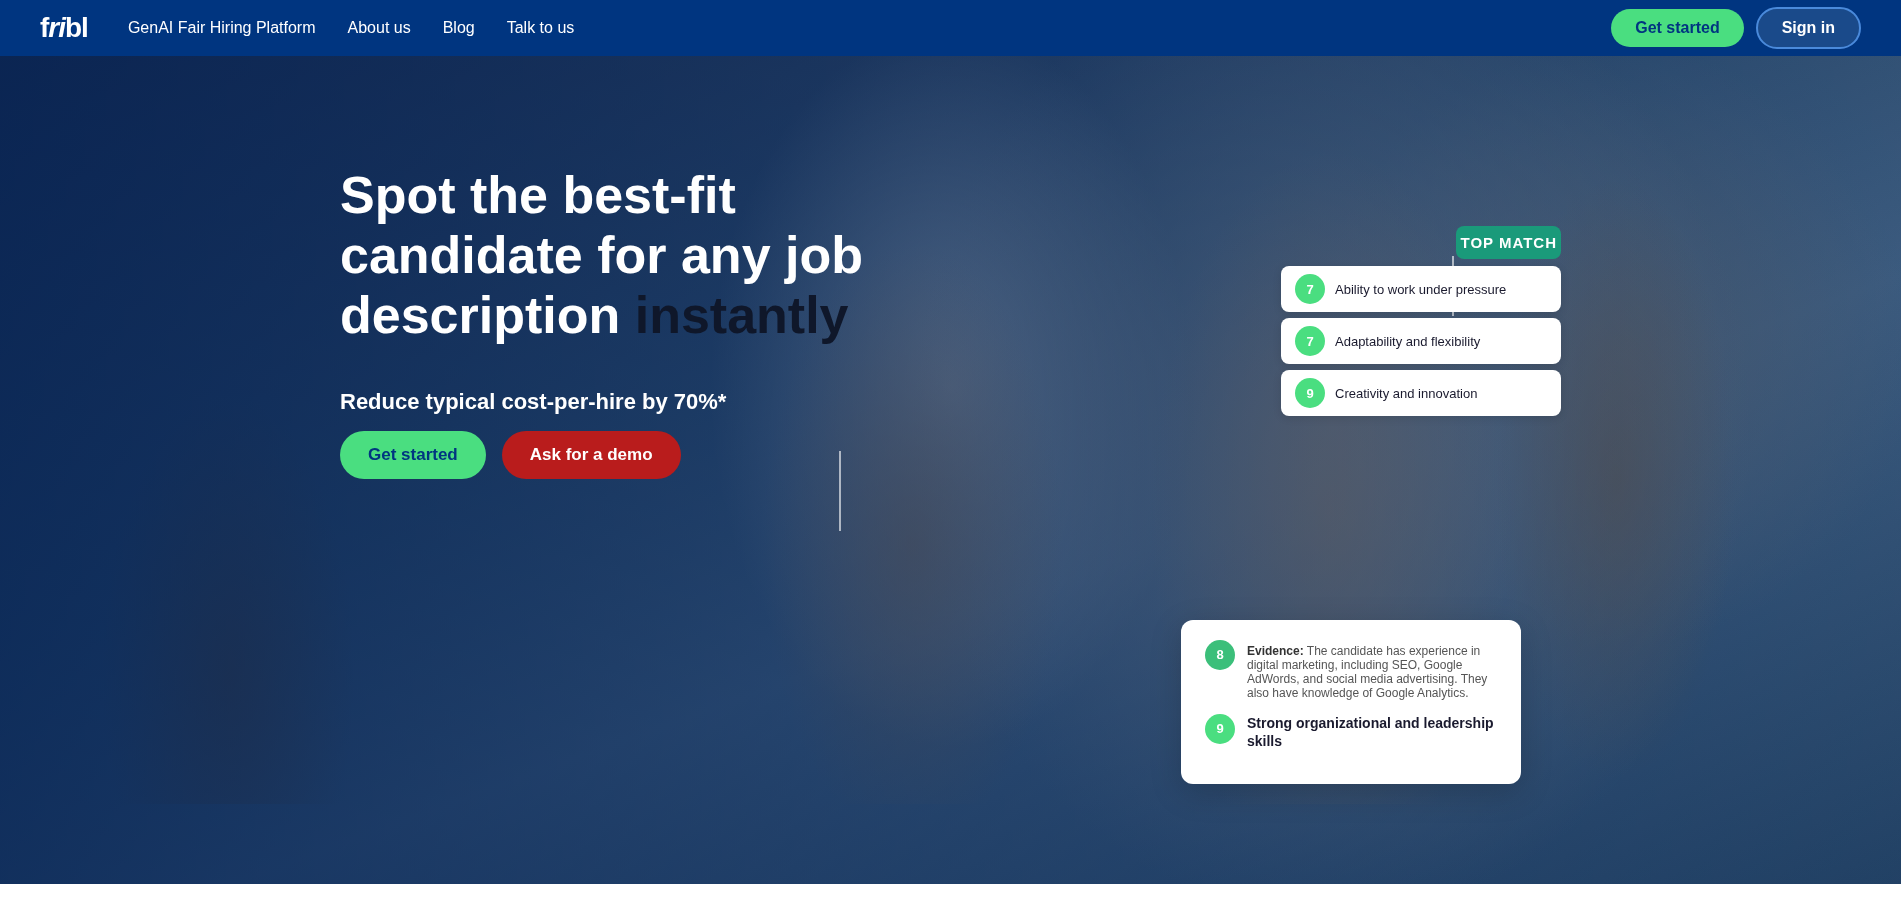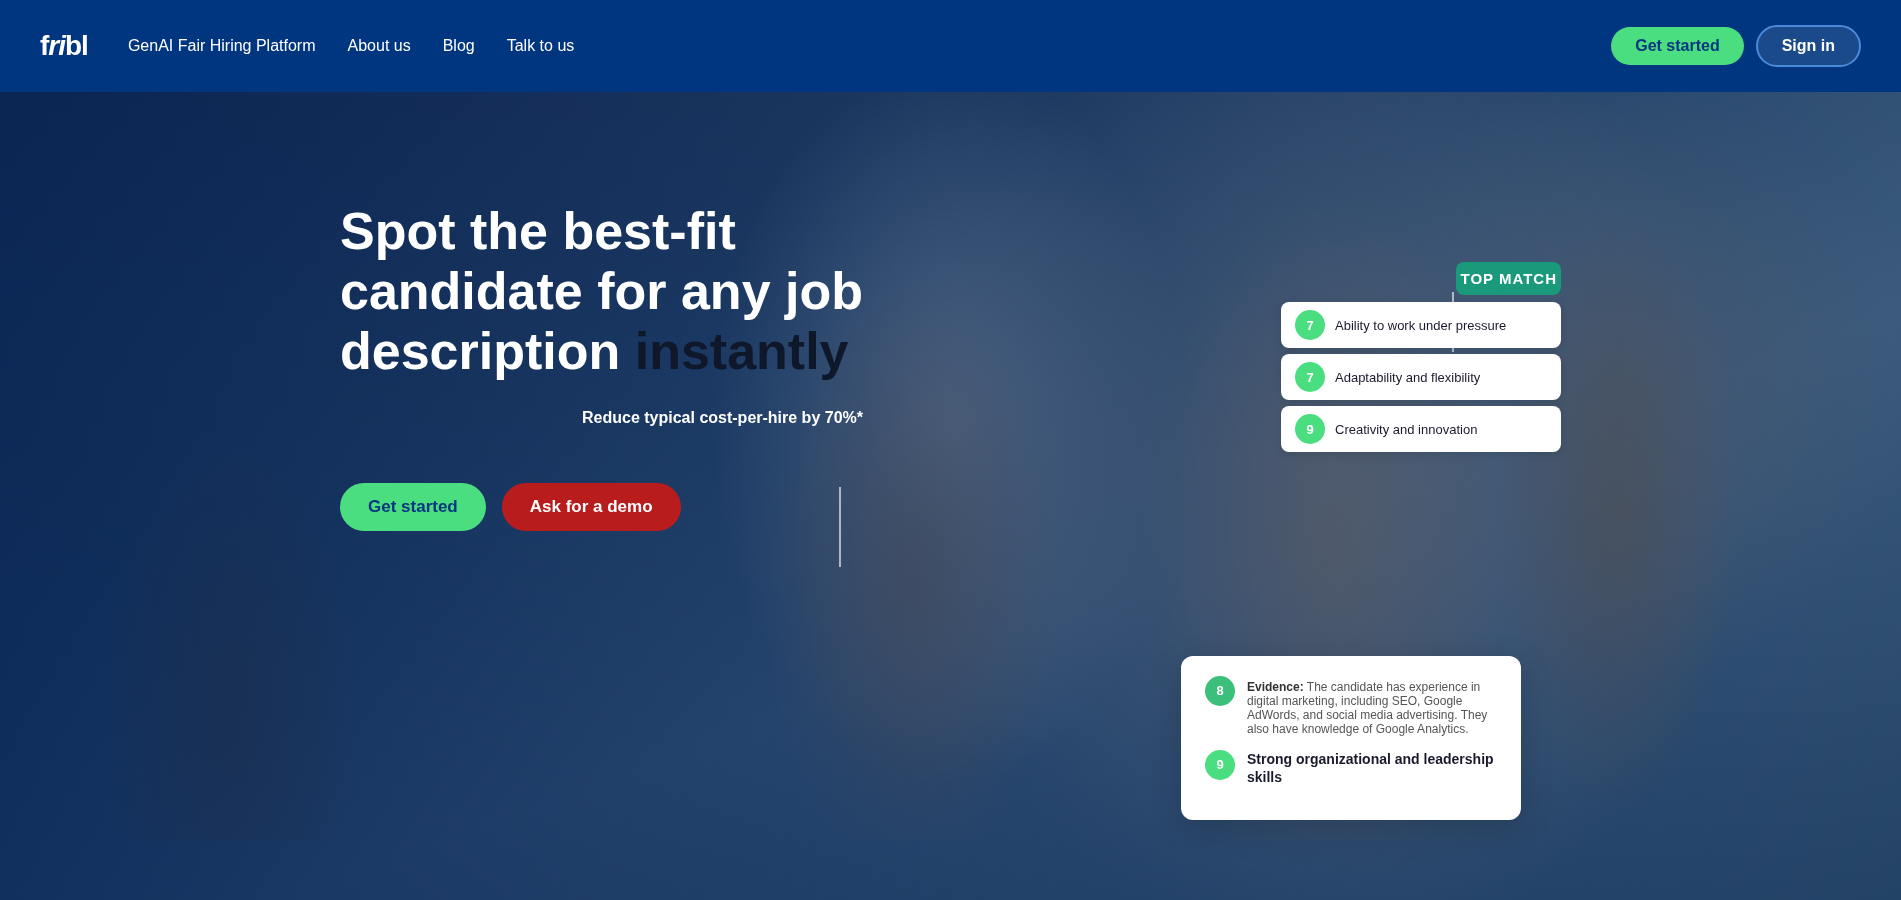--- a/index.html
+++ b/index.html
@@ -5,21 +5,21 @@
     * { margin: 0; padding: 0; box-sizing: border-box; }
     body { font-family: 'Segoe UI', Arial, sans-serif; overflow-x: hidden; width: 1901px; }
 
     
     .navbar {
       background: #003580;
       display: flex;
       align-items: center;
       justify-content: space-between;
       padding: 0 40px;
-      height: 92px;
+      height: 56px;
       position: relative;
       z-index: 10;
     }
     .navbar-left {
       display: flex;
       align-items: center;
       gap: 40px;
     }
     .logo {
       color: #fff;
@@ -113,31 +113,30 @@
       left: 340px;
       z-index: 5;
       max-width: 600px;
     }
 
     .hero-title {
       color: #fff;
       font-size: 52px;
       font-weight: 800;
       line-height: 1.15;
-      margin-bottom: 28px;
+      margin-bottom: 44px;
     }
     .hero-title .highlight {
       color: #0f172a;
     }
     .hero-subtitle {
       color: #fff;
-      font-size: 16px;
-      font-weight: 600;
-      margin-bottom: 56px;
-      text-align: right;
+      font-size: 22px;
+      font-weight: 600;
+      margin-bottom: 16px;
     }
     .hero-buttons {
       display: flex;
       gap: 16px;
     }
     .btn-hero-start {
       background: #4ade80;
       color: #003580;
       border: none;
       border-radius: 28px;

